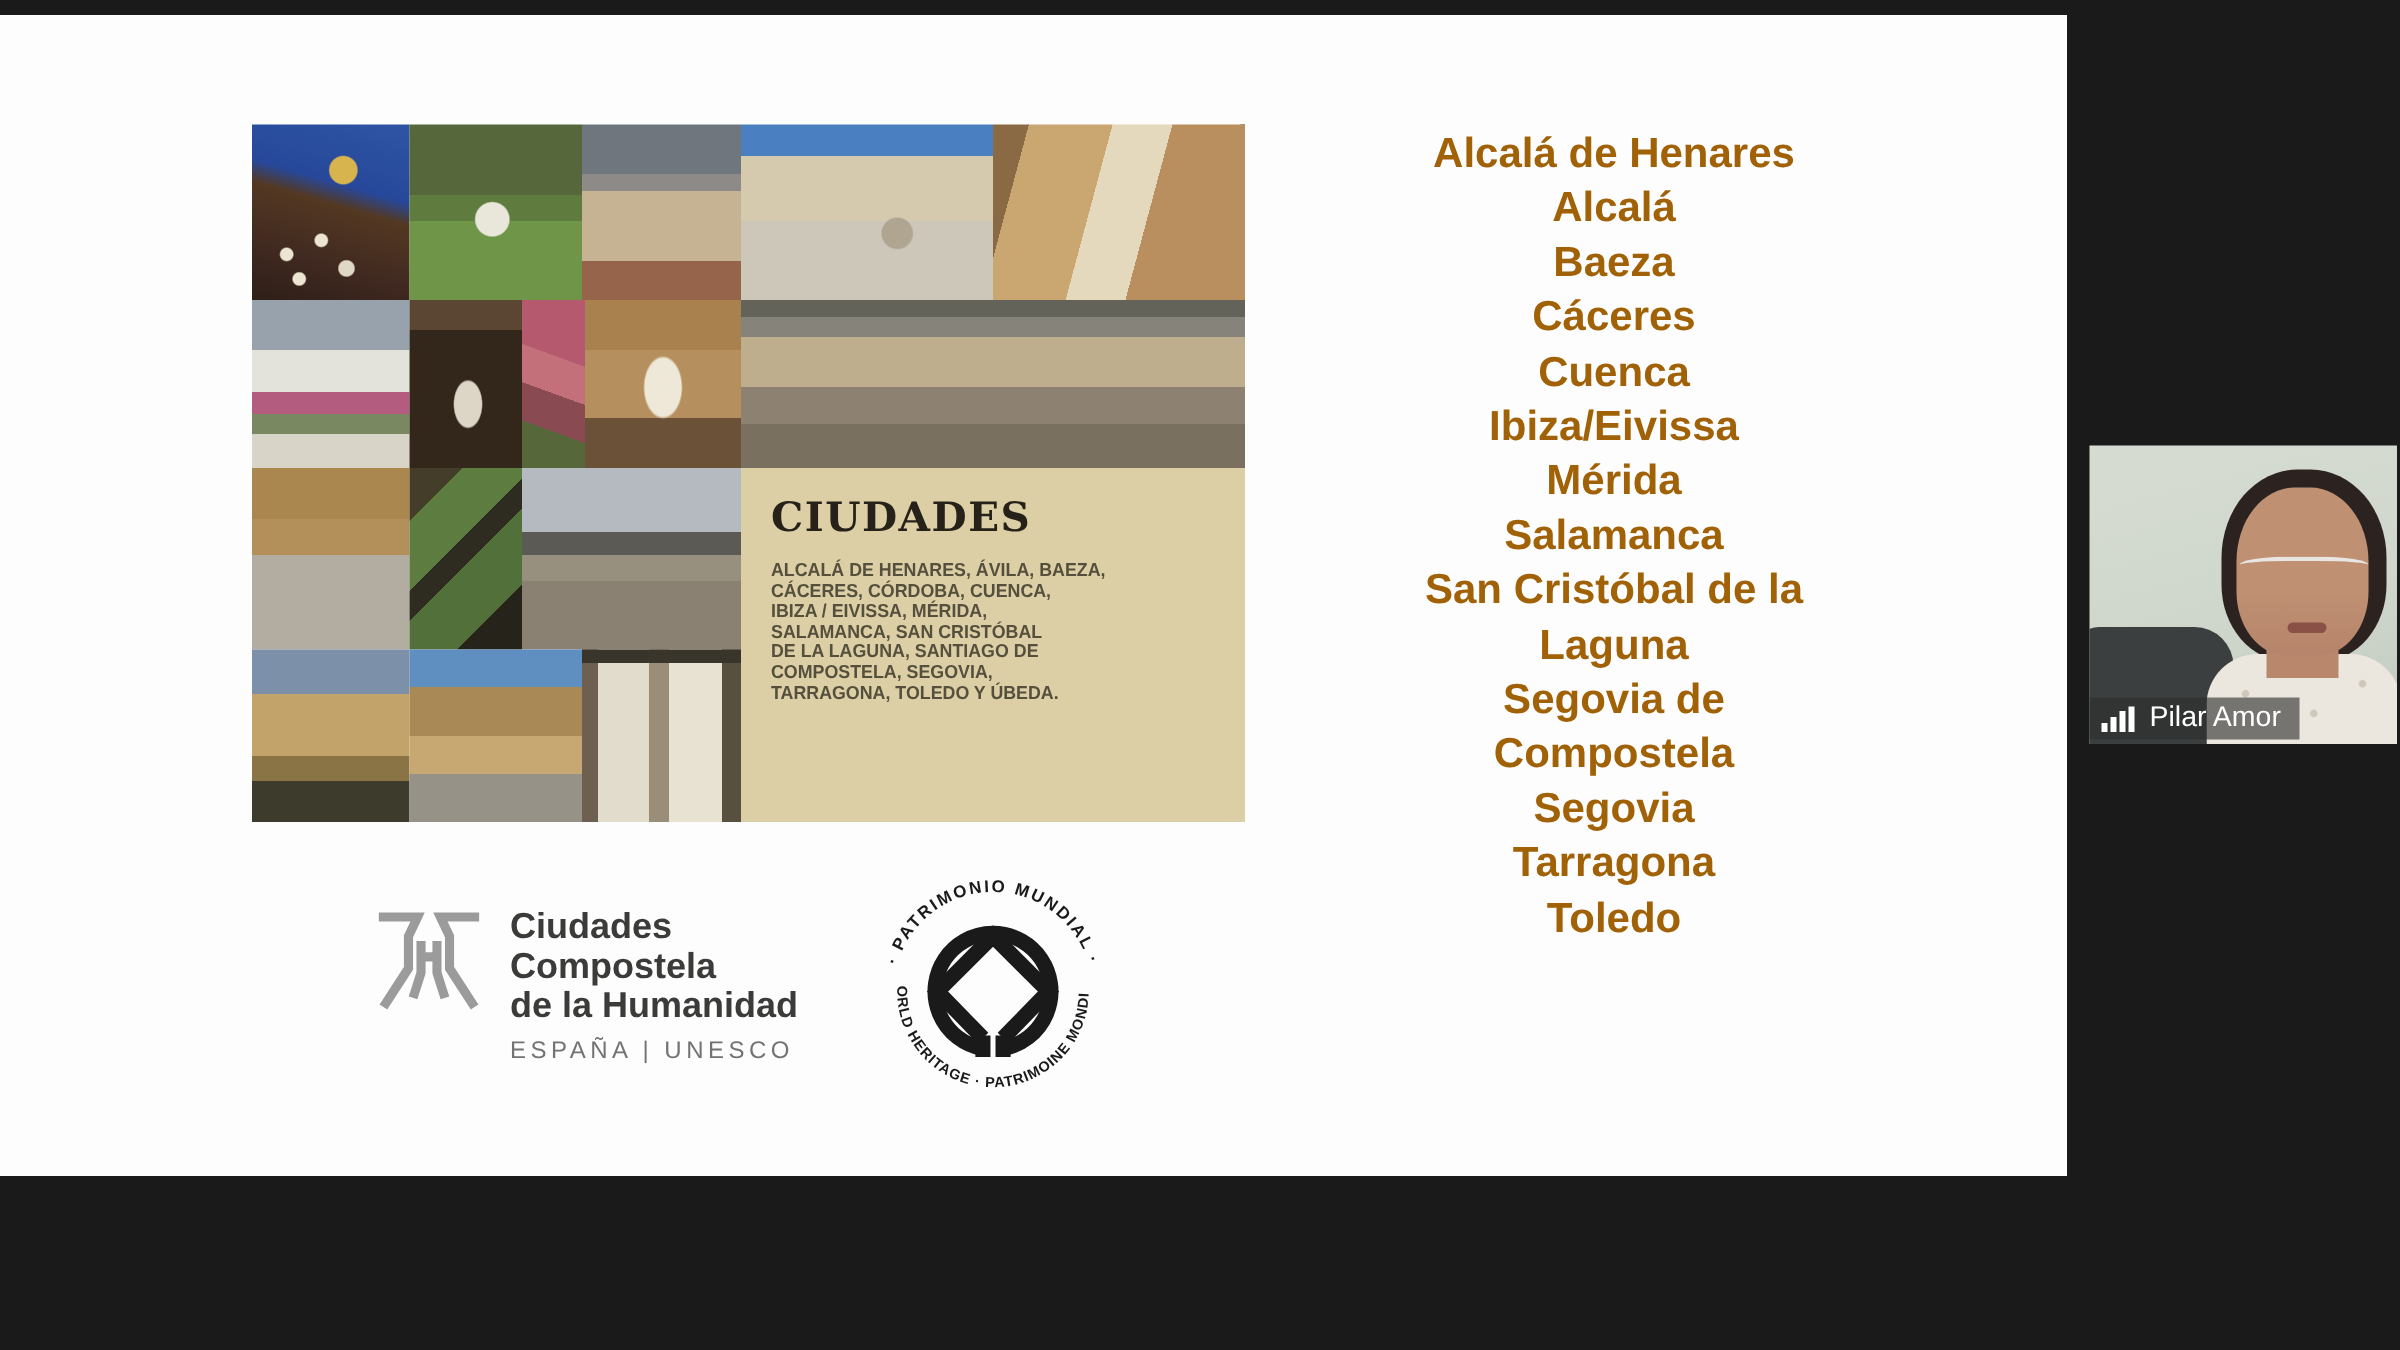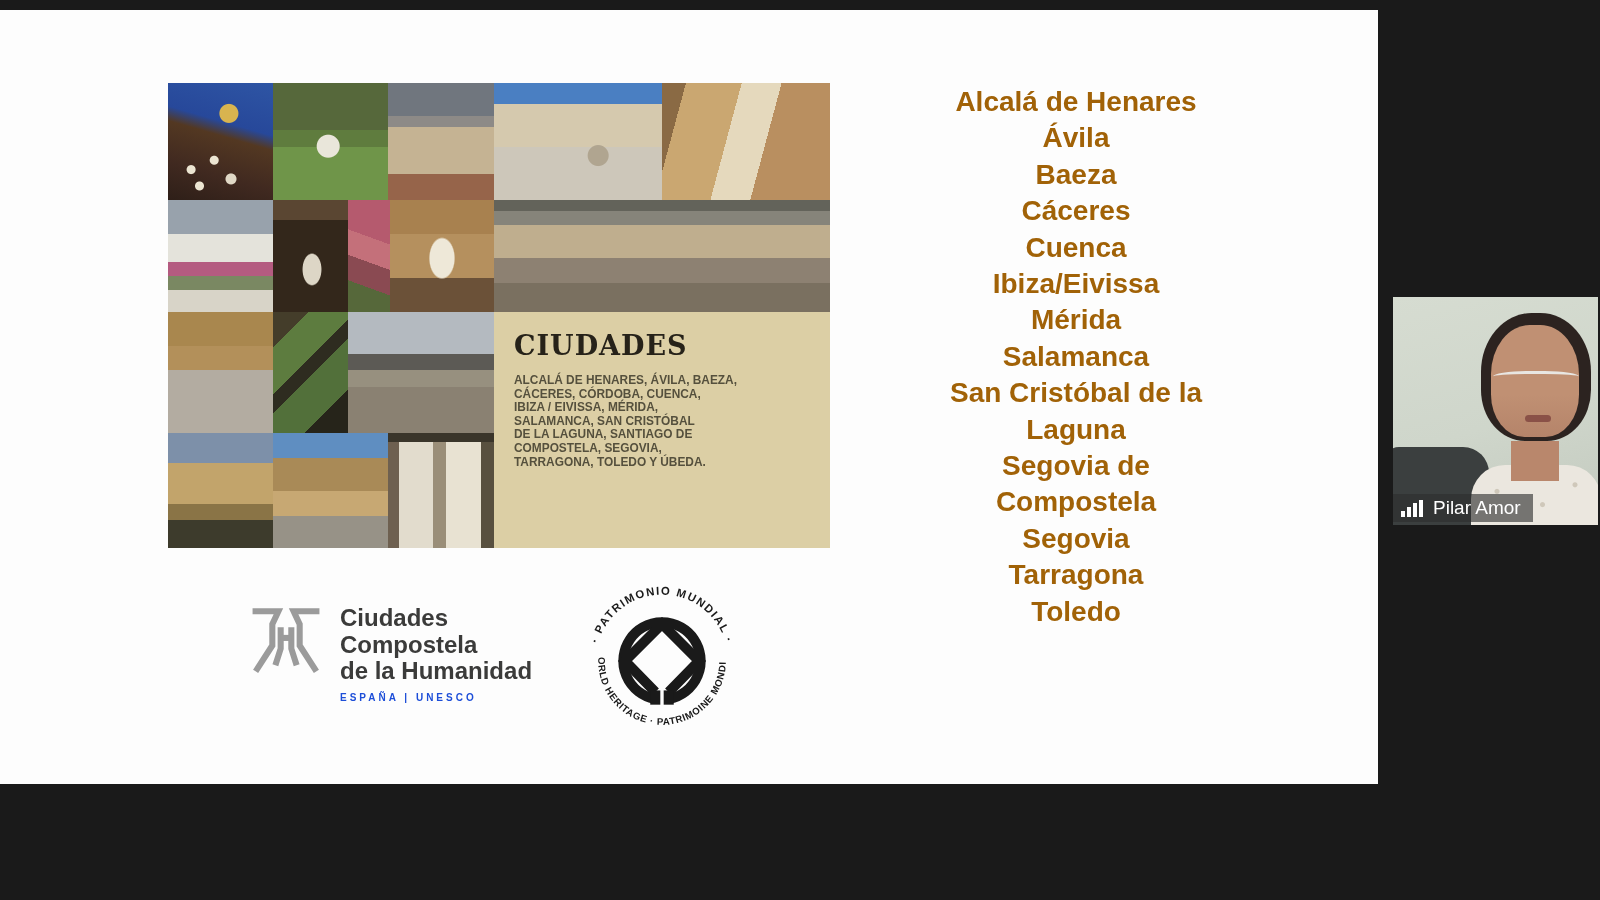--- a/index.html
+++ b/index.html
@@ -61,24 +61,24 @@
   .info-body{margin-top:13px;color:#55503d;font-size:12.5px;line-height:13.6px;
       font-weight:700;transform:scaleX(.95);transform-origin:left top;letter-spacing:0;}
   
   .city-list{position:absolute;left:900px;top:74px;width:352px;text-align:center;
       font-weight:700;font-size:28px;line-height:36.4px;color:#a16207;}
   
   .cph-logo{position:absolute;left:248px;top:595px;display:flex;}
   .cph-symbol{width:76px;height:78px;margin-right:16px;}
   .cph-text{display:flex;flex-direction:column;}
   .cph-line{font-weight:700;font-size:24px;line-height:26.5px;color:#3b3b3a;}
-  .cph-sub{margin-top:7px;font-size:10px;letter-spacing:3px;color:#1d4ed8;font-weight:700;}
+  .cph-sub{margin-top:7px;font-size:16px;letter-spacing:3px;color:#737373;font-weight:400;}
   .whc-emblem{position:absolute;left:578px;top:565px;width:168px;height:172px;}
   
-  .video-tile{position:absolute;left:1393px;top:297px;width:205px;height:228px;overflow:hidden;
+  .video-tile{position:absolute;left:1393px;top:297px;width:205px;height:199px;overflow:hidden;
       background:linear-gradient(165deg,#d6dcd1 0%,#cfd6cb 55%,#c3cabf 100%);}
   .chair{position:absolute;left:-8px;bottom:0;width:104px;height:78px;background:#3b3f3f;
       border-radius:14px 26px 0 0;}
   .chair2{position:absolute;left:88px;bottom:0;width:40px;height:46px;background:#454a49;
       border-radius:8px 14px 0 0;}
   .torso{position:absolute;left:78px;bottom:-6px;width:130px;height:66px;background:
       radial-gradient(circle 3px at 20% 40%,#cfc8ba 0 2px,transparent 3px),
       radial-gradient(circle 3px at 55% 60%,#cfc8ba 0 2px,transparent 3px),
       radial-gradient(circle 3px at 80% 30%,#cfc8ba 0 2px,transparent 3px),
       #ebe7df;border-radius:34px 34px 0 0;}
@@ -131,21 +131,21 @@
           <div>SALAMANCA, SAN CRISTÓBAL</div>
           <div>DE LA LAGUNA, SANTIAGO DE</div>
           <div>COMPOSTELA, SEGOVIA,</div>
           <div>TARRAGONA, TOLEDO Y ÚBEDA.</div>
         </div>
       </div>
     </div>
 
     <div class="city-list">
       <div>Alcalá de Henares</div>
-      <div>Ávila</div>
+      <div>Alcalá</div>
       <div>Baeza</div>
       <div>Cáceres</div>
       <div>Cuenca</div>
       <div>Ibiza/Eivissa</div>
       <div>Mérida</div>
       <div>Salamanca</div>
       <div>San Cristóbal de la</div>
       <div>Laguna</div>
       <div>Segovia de</div>
       <div>Compostela</div>

